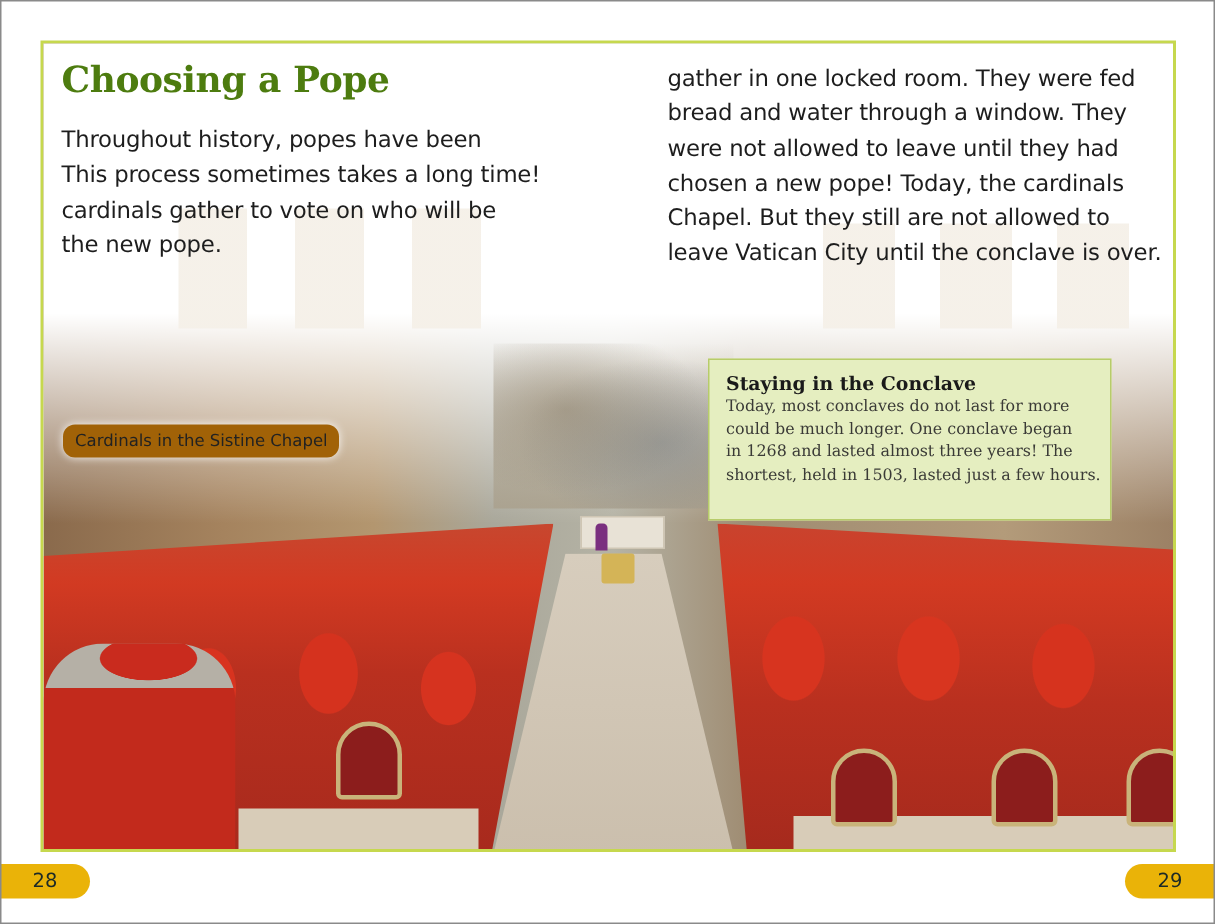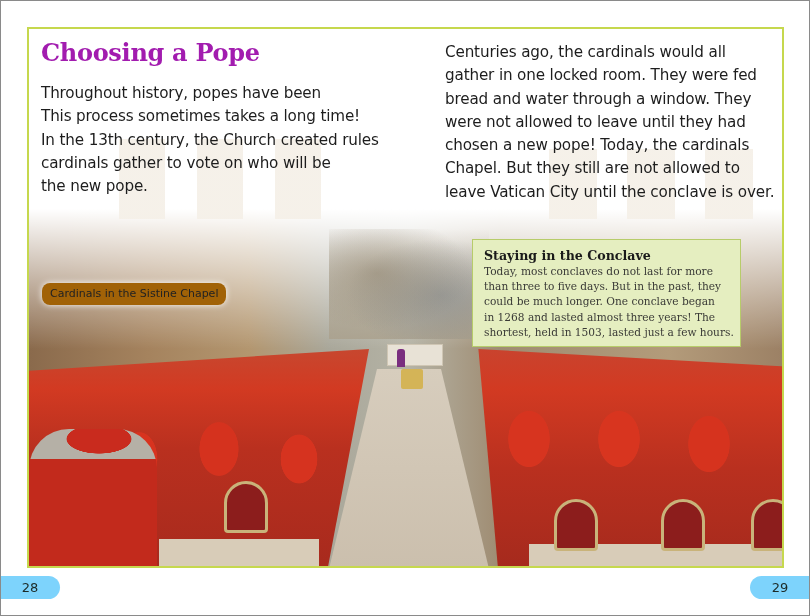--- a/index.html
+++ b/index.html
@@ -95,21 +95,21 @@
   .front-cardinal {
     position: absolute; left: 0; top: 400px; width: 128px; height: 137px;
     background: radial-gradient(ellipse 40px 18px at 70px 10px, #c92b1e 80%, transparent 82%),
                 linear-gradient(180deg, #b5b0a6 0 30px, #c22a1c 30px);
     border-radius: 40px 40px 0 0;
   }
 
   
   .title {
     position: absolute; left: 41px; top: 38px;
-    font-family: "DejaVu Serif", serif; font-weight: bold; font-size: 24px; color: #a21caf;
+    font-family: "DejaVu Serif", serif; font-weight: bold; font-size: 24px; color: #4d7c0f;
     letter-spacing: -0.3px;
   }
   .body-left, .body-right {
     position: absolute; font-size: 15.2px; line-height: 23.3px; color: #1d1d1d;
     font-family: "DejaVu Sans", sans-serif; letter-spacing: -0.15px;
   }
   .body-left { left: 41px; top: 82px; width: 345px; }
   .body-right { left: 445px; top: 41px; width: 330px; }
   .line { display: block; white-space: nowrap; }
 
@@ -125,21 +125,21 @@
     font-family: "DejaVu Serif", serif;
   }
   .sidebar-title {
     font-weight: bold; font-size: 12.6px; line-height: 16px; color: #1a1a1a; white-space: nowrap;
   }
   .sidebar-text { font-size: 10.6px; line-height: 15.2px; color: #3a3a36; }
   .sidebar-text .line { white-space: nowrap; }
 
   .page-tab {
     position: absolute; top: 576px; height: 23px; width: 60px;
-    background: #7dd3fc; color: #1c2a27; font-size: 13px; line-height: 23px; text-align: center;
+    background: #eab308; color: #1c2a27; font-size: 13px; line-height: 23px; text-align: center;
   }
   .page-tab.left { left: 0; border-radius: 0 12px 12px 0; }
   .page-tab.right { left: 750px; border-radius: 12px 0 0 12px; text-align: center; }
 </style>
 </head>
 <body>
 
 <div class="page-border"></div>
 
 <div class="frame">
@@ -164,42 +164,39 @@
     <div class="chair" style="left:632px; top:470px;"></div>
     <div class="chair" style="left:722px; top:470px;"></div>
   </div>
 </div>
 
 <h1 class="title">Choosing a Pope</h1>
 
 <div class="body-left">
   <span class="line">Throughout history, popes have been</span>
   <span class="line">This process sometimes takes a long time!</span>
-  <span class="line">In the 13th century, the Church created rules</span>
   <span class="line">cardinals gather to vote on who will be</span>
   <span class="line">the new pope.</span>
 </div>
 
 <div class="body-right">
-  <span class="line">Centuries ago, the cardinals would all</span>
   <span class="line">gather in one locked room. They were fed</span>
   <span class="line">bread and water through a window. They</span>
   <span class="line">were not allowed to leave until they had</span>
   <span class="line">chosen a new pope! Today, the cardinals</span>
   <span class="line">Chapel. But they still are not allowed to</span>
   <span class="line">leave Vatican City until the conclave is over.</span>
 </div>
 
 <div class="caption-pill">Cardinals in the Sistine Chapel</div>
 
 <div class="sidebar-box">
   <div class="sidebar-title">Staying in the Conclave</div>
   <div class="sidebar-text">
     <span class="line">Today, most conclaves do not last for more</span>
-    <span class="line">than three to five days. But in the past, they</span>
     <span class="line">could be much longer. One conclave began</span>
     <span class="line">in 1268 and lasted almost three years! The</span>
     <span class="line">shortest, held in 1503, lasted just a few hours.</span>
   </div>
 </div>
 
 <div class="page-tab left">28</div>
 <div class="page-tab right">29</div>
 
 </body></html>

